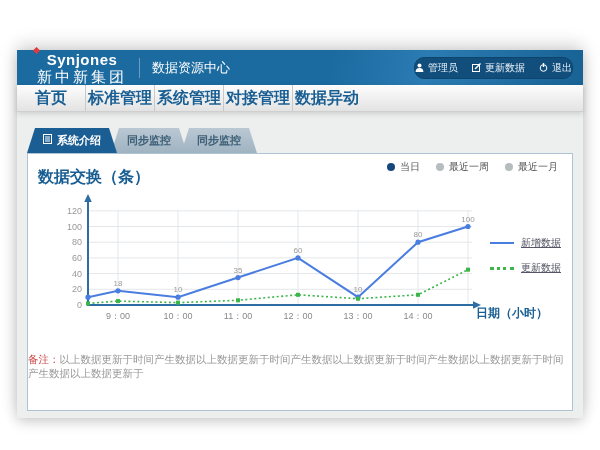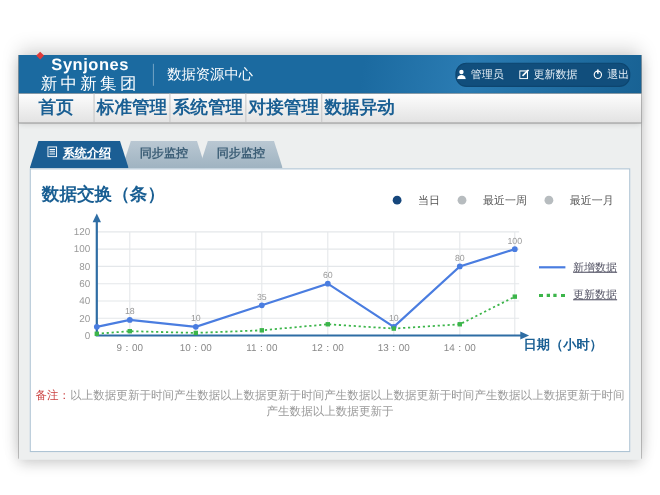--- a/index.html
+++ b/index.html
@@ -43,42 +43,42 @@
   }
   .nav-item + .nav-item{border-left:1px solid #c9c9c9;}
   
   .page-body{position:relative;height:306px;background:#edefef;}
   .tabs{position:absolute;top:16px;left:10px;display:flex;z-index:3;}
   .tab{
     height:25px;line-height:25px;padding:0 16px;font-size:11px;font-weight:bold;
     clip-path:polygon(8px 0,calc(100% - 8px) 0,100% 100%,0 100%);
     margin-right:-6px;cursor:pointer;display:flex;align-items:center;gap:5px;
   }
-  .tab.active{background:#1b5e94;color:#fff;z-index:4;text-decoration:underline;}
+  .tab.active{background:#1b5e94;color:#fff;z-index:4;}
   .tab.inactive{background:linear-gradient(#bac8d3,#9fb3c1);color:#3d5f77;}
   .panel{
     position:absolute;left:10px;right:10px;top:41px;bottom:7px;
     background:#fff;border:1px solid #aec4d4;
   }
   
   .radio-group{position:absolute;top:6px;right:14px;display:flex;gap:16px;font-size:10px;color:#555;}
-  .radio-option{display:flex;align-items:center;gap:15px;cursor:pointer;margin-top:15px;}
+  .radio-option{display:flex;align-items:center;gap:5px;cursor:pointer;}
   .radio-dot{width:8px;height:8px;border-radius:50%;background:#b7bcbf;}
   .radio-dot.sel{background:#16477c;}
   
   .ylabel{position:absolute;top:13px;left:10px;font-size:16px;font-weight:bold;color:#1a5f93;}
   .xlabel{position:absolute;top:151px;left:448px;font-size:12px;font-weight:bold;color:#1a5f93;}
   #chart{position:absolute;top:38px;left:0;}
   .legend{position:absolute;top:82px;left:462px;display:flex;flex-direction:column;gap:11px;font-size:10px;color:#556;text-decoration:underline;}
   .legend-item{display:flex;align-items:center;gap:7px;}
   .legend-sample{width:24px;height:0;border-top-width:2px;}
   .legend-sample.solid{border-top-style:solid;}
   .legend-sample.dotted{border-top-style:dotted;border-top-width:3px;}
   
-  .note{position:absolute;top:199px;left:0;width:100%;text-align:center;font-size:10.5px;color:#999;}
+  .note{position:absolute;top:199px;left:0;width:100%;font-size:10.5px;color:#999;}
   .note .pre{color:#cc4444;}
 </style>
 </head>
 <body>
 
 <div class="sheet">
 
   <div class="hdr">
     <div class="logo">
       <span class="dot"></span>

